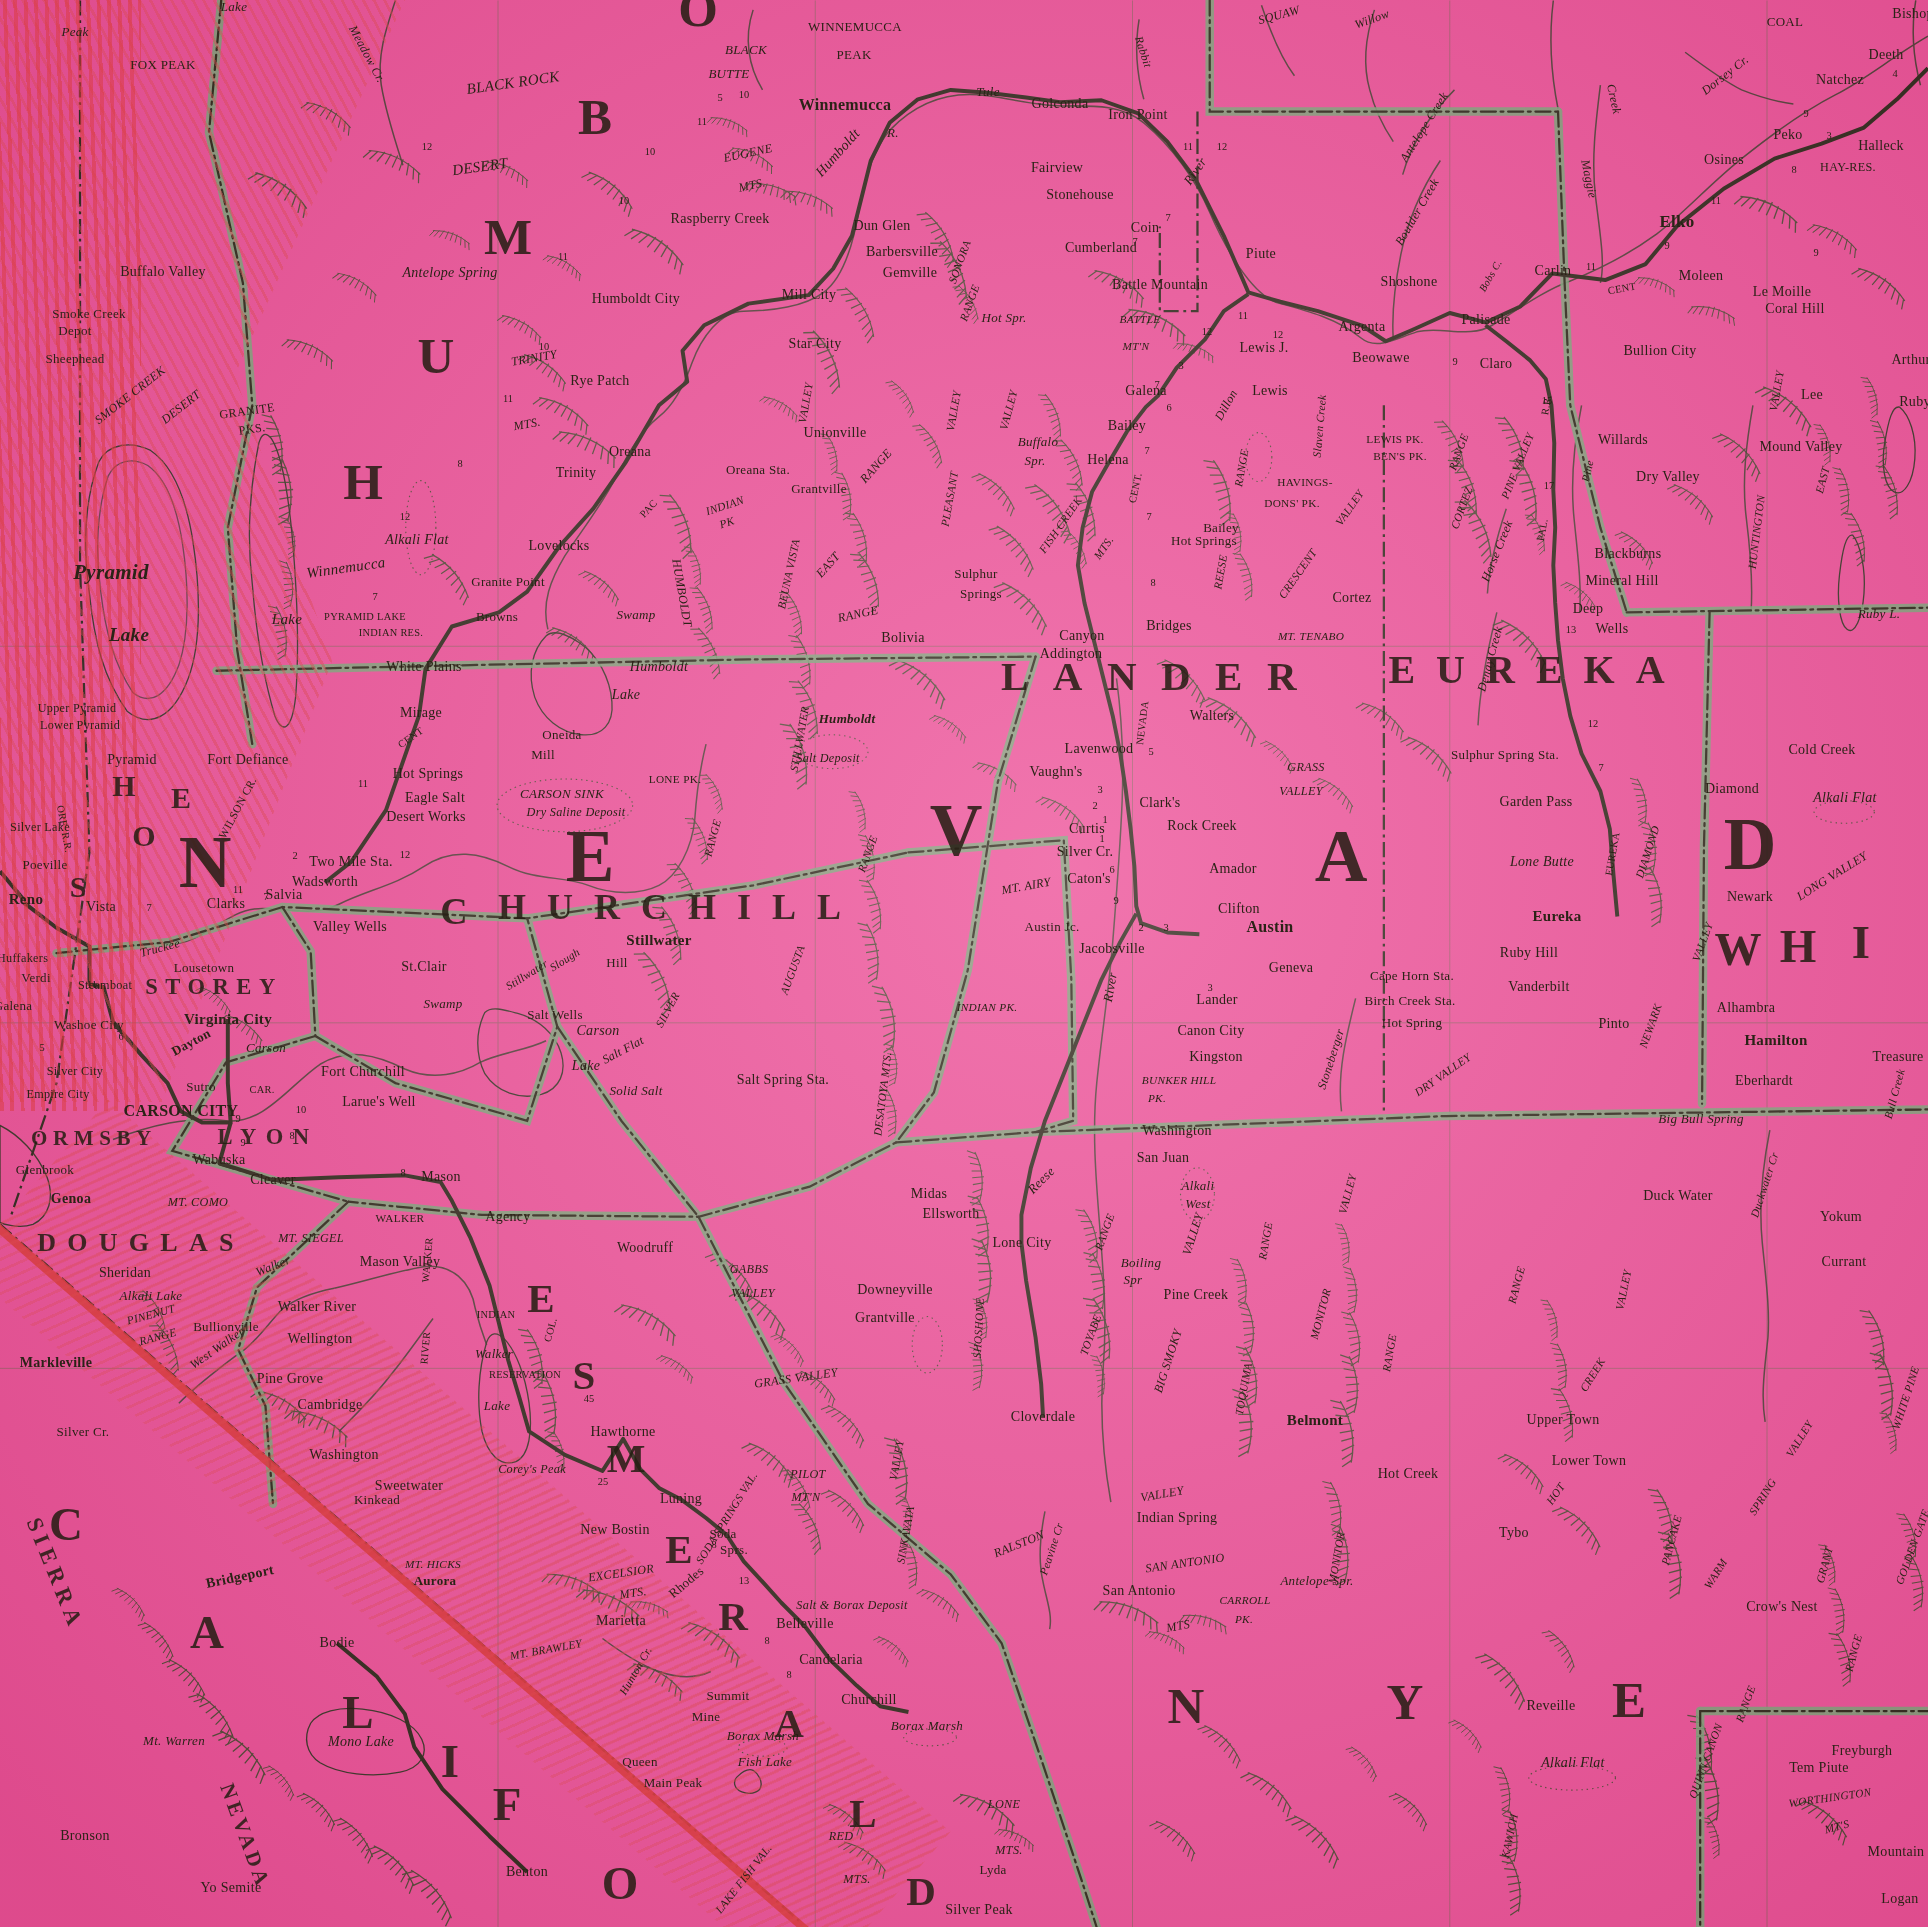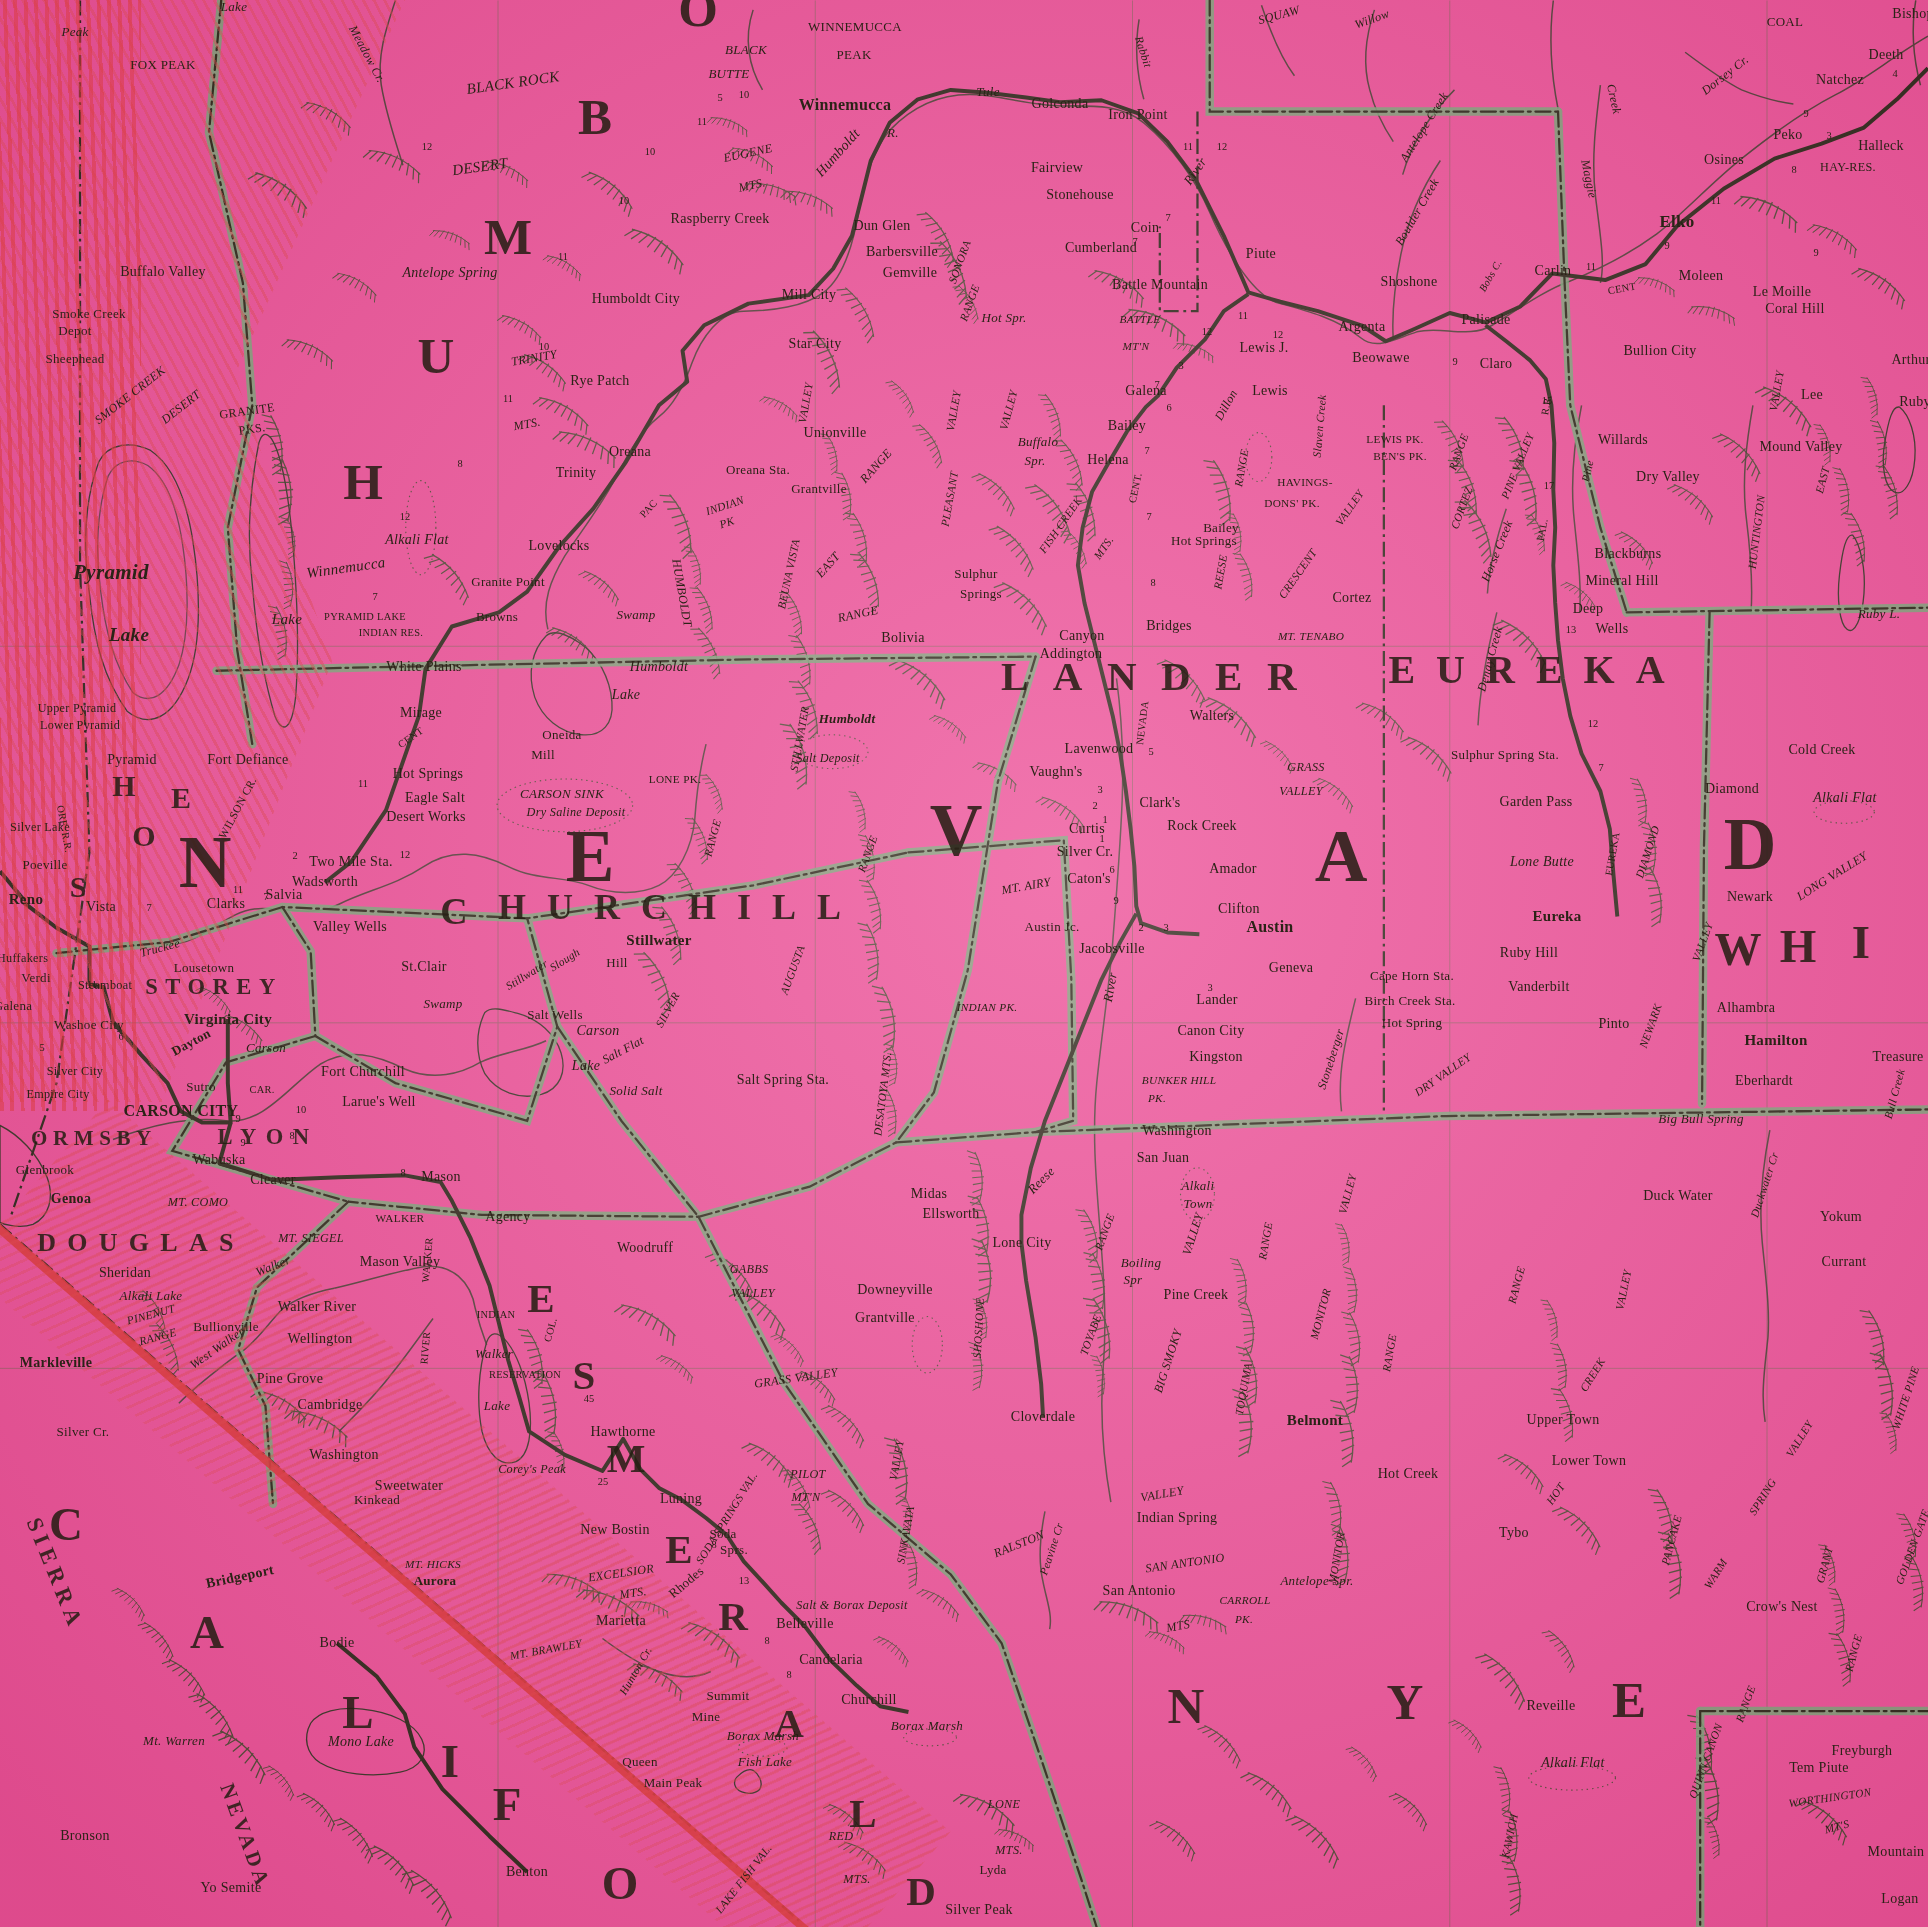--- a/index.html
+++ b/index.html
@@ -712,21 +712,21 @@
       <div class="lbl i" style="left: 806px; top: 1497px; font-size: 12.2px; transform: translate(-50%, -50%);">MT'N</div>
       <div class="lbl i" style="left: 727px; top: 1518px; font-size: 11.3px; transform: translate(-50%, -50%) rotate(-58deg);">SODA SPRINGS VAL.</div>
       <div class="lbl" style="left: 723px; top: 1533px; font-size: 13px; transform: translate(-50%, -50%);">Soda</div>
       <div class="lbl" style="left: 734px; top: 1549px; font-size: 13px; transform: translate(-50%, -50%);">Sprs.</div>
       <div class="lbl i" style="left: 906px; top: 1535px; font-size: 11.3px; transform: translate(-50%, -50%) rotate(-80deg);">SINKAVATA</div>
       <div class="lbl i" style="left: 897px; top: 1460px; font-size: 11.3px; transform: translate(-50%, -50%) rotate(-80deg);">VALLEY</div>
       <div class="lbl" style="left: 551px; top: 1330px; font-size: 10.4px; transform: translate(-50%, -50%) rotate(-75deg);">COL.</div>
       <div class="lbl" style="left: 1177px; top: 1131px; font-size: 14px; transform: translate(-50%, -50%);">Washington</div>
       <div class="lbl" style="left: 1163px; top: 1158px; font-size: 14px; transform: translate(-50%, -50%);">San Juan</div>
       <div class="lbl i" style="left: 1198px; top: 1185px; font-size: 13px; transform: translate(-50%, -50%);">Alkali</div>
-      <div class="lbl i" style="left: 1198px; top: 1203px; font-size: 13px; transform: translate(-50%, -50%);">Town</div>
+      <div class="lbl i" style="left: 1198px; top: 1203px; font-size: 13px; transform: translate(-50%, -50%);">West</div>
       <div class="lbl i" style="left: 1141px; top: 1262px; font-size: 13px; transform: translate(-50%, -50%);">Boiling</div>
       <div class="lbl i" style="left: 1133px; top: 1279px; font-size: 13px; transform: translate(-50%, -50%);">Spr</div>
       <div class="lbl" style="left: 1196px; top: 1295px; font-size: 14px; transform: translate(-50%, -50%);">Pine Creek</div>
       <div class="lbl i" style="left: 1193px; top: 1234px; font-size: 12.2px; transform: translate(-50%, -50%) rotate(-72deg);">VALLEY</div>
       <div class="lbl i" style="left: 1168px; top: 1361px; font-size: 12.2px; transform: translate(-50%, -50%) rotate(-72deg);">BIG SMOKY</div>
       <div class="lbl i" style="left: 1091px; top: 1335px; font-size: 11.3px; transform: translate(-50%, -50%) rotate(-70deg);">TOYABE</div>
       <div class="lbl i" style="left: 1105px; top: 1232px; font-size: 11.3px; transform: translate(-50%, -50%) rotate(-70deg);">RANGE</div>
       <div class="lbl i" style="left: 1244px; top: 1389px; font-size: 11.3px; transform: translate(-50%, -50%) rotate(-80deg);">TOQUIMA</div>
       <div class="lbl i" style="left: 1266px; top: 1241px; font-size: 11.3px; transform: translate(-50%, -50%) rotate(-80deg);">RANGE</div>
       <div class="lbl i" style="left: 1321px; top: 1314px; font-size: 11.3px; transform: translate(-50%, -50%) rotate(-75deg);">MONITOR</div>

